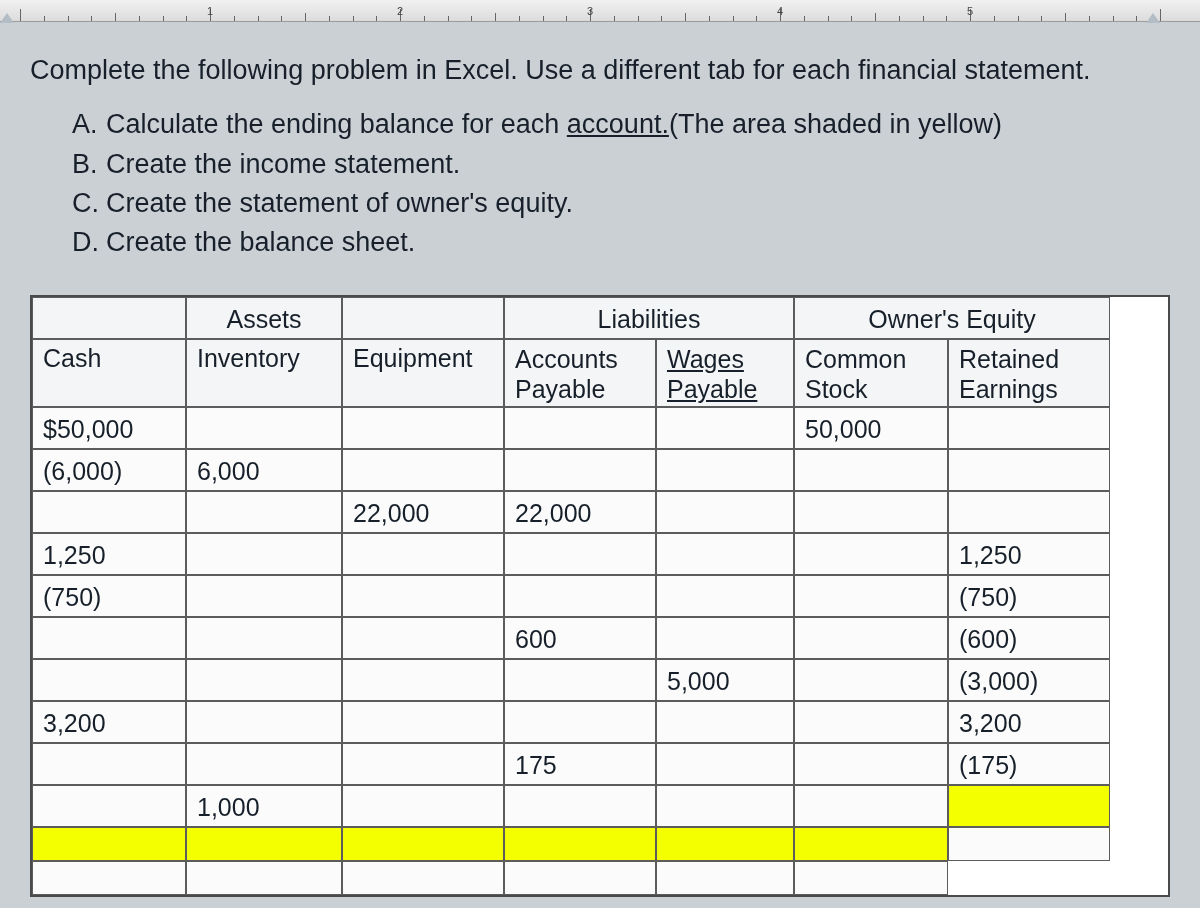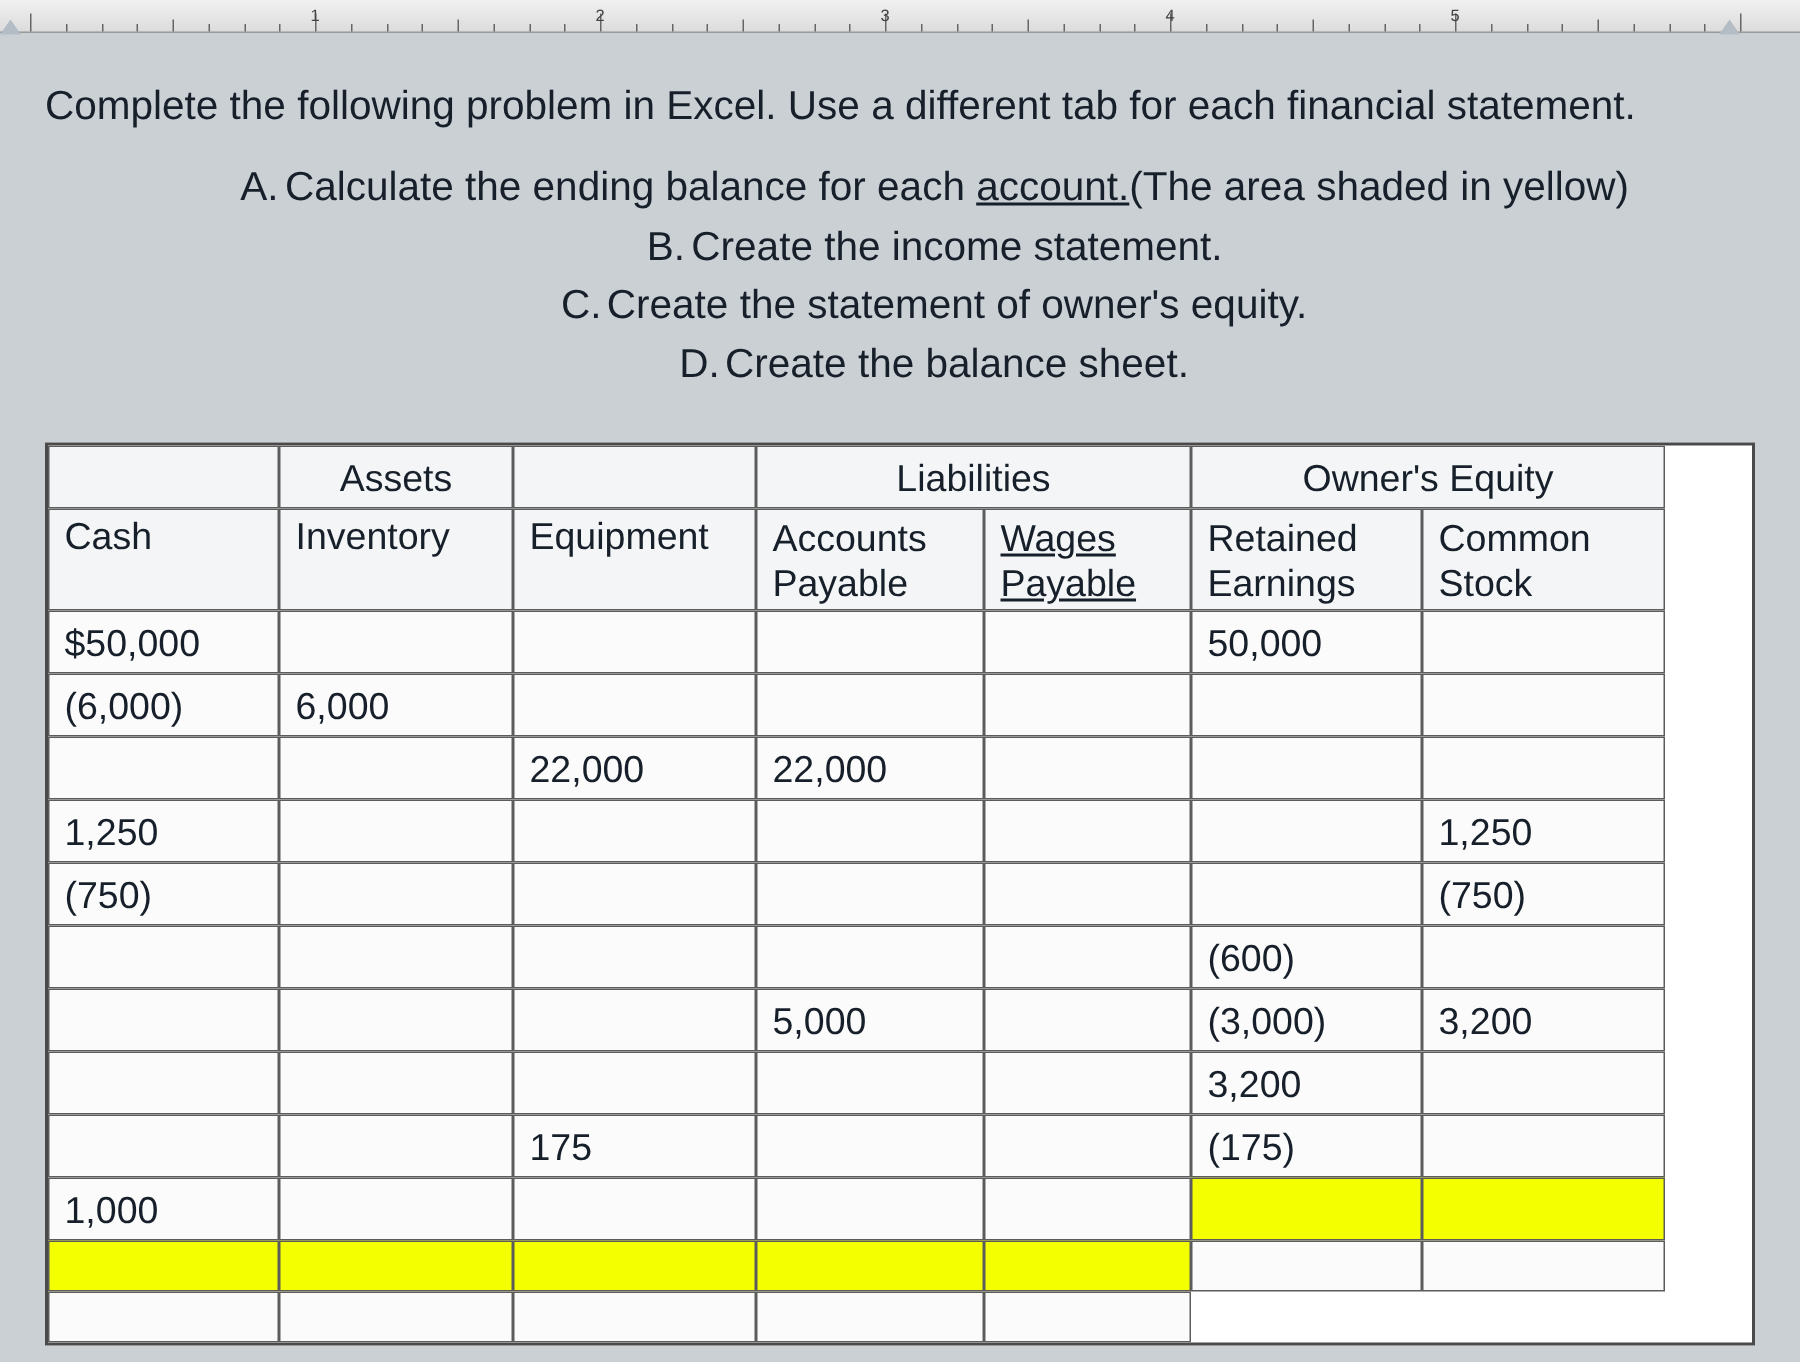--- a/index.html
+++ b/index.html
@@ -59,21 +59,21 @@
       line-height: 1.35;
       margin-bottom: 18px;
     }
     .steps {
       list-style: none;
       padding-left: 42px;
       font-size: 27px;
       line-height: 1.38;
       margin-bottom: 34px;
     }
-    .steps li { margin-bottom: 2px; text-align: center; }
+    .steps li { margin-bottom: 2px; }
     .steps .letter {
       display: inline-block;
       width: 34px;
     }
     .u { text-decoration: underline; }
 
     .worksheet {
       border: 2px solid #4a4a4a;
       display: grid;
       grid-template-columns: 154px 156px 162px 152px 138px 154px 162px;
@@ -190,27 +190,27 @@
     <div class="cell head tall">Equipment</div>
     <div class="cell head stack">
       <span>Accounts</span>
       <span>Payable</span>
     </div>
     <div class="cell head stack">
       <span class="u">Wages</span>
       <span class="u">Payable</span>
     </div>
     <div class="cell head stack">
+      <span>Common</span>
+      <span>Stock</span>
+    </div>
+    <div class="cell head stack">
       <span>Retained</span>
       <span>Earnings</span>
     </div>
-    <div class="cell head stack">
-      <span>Common</span>
-      <span>Stock</span>
-    </div>
 
   <div class="cell">$50,000</div>
       <div class="cell"></div>
       <div class="cell"></div>
       <div class="cell"></div>
       <div class="cell"></div>
       <div class="cell">50,000</div>
       <div class="cell"></div>
       <div class="cell">(6,000)</div>
       <div class="cell">6,000</div>
@@ -236,20 +236,21 @@
       <div class="cell">(750)</div>
       <div class="cell"></div>
       <div class="cell"></div>
       <div class="cell"></div>
       <div class="cell"></div>
       <div class="cell"></div>
       <div class="cell">(750)</div>
       <div class="cell"></div>
       <div class="cell"></div>
       <div class="cell"></div>
+      <div class="cell">600</div>
       <div class="cell"></div>
       <div class="cell"></div>
       <div class="cell">(600)</div>
       <div class="cell"></div>
       <div class="cell"></div>
       <div class="cell"></div>
       <div class="cell"></div>
       <div class="cell">5,000</div>
       <div class="cell"></div>
       <div class="cell">(3,000)</div>

